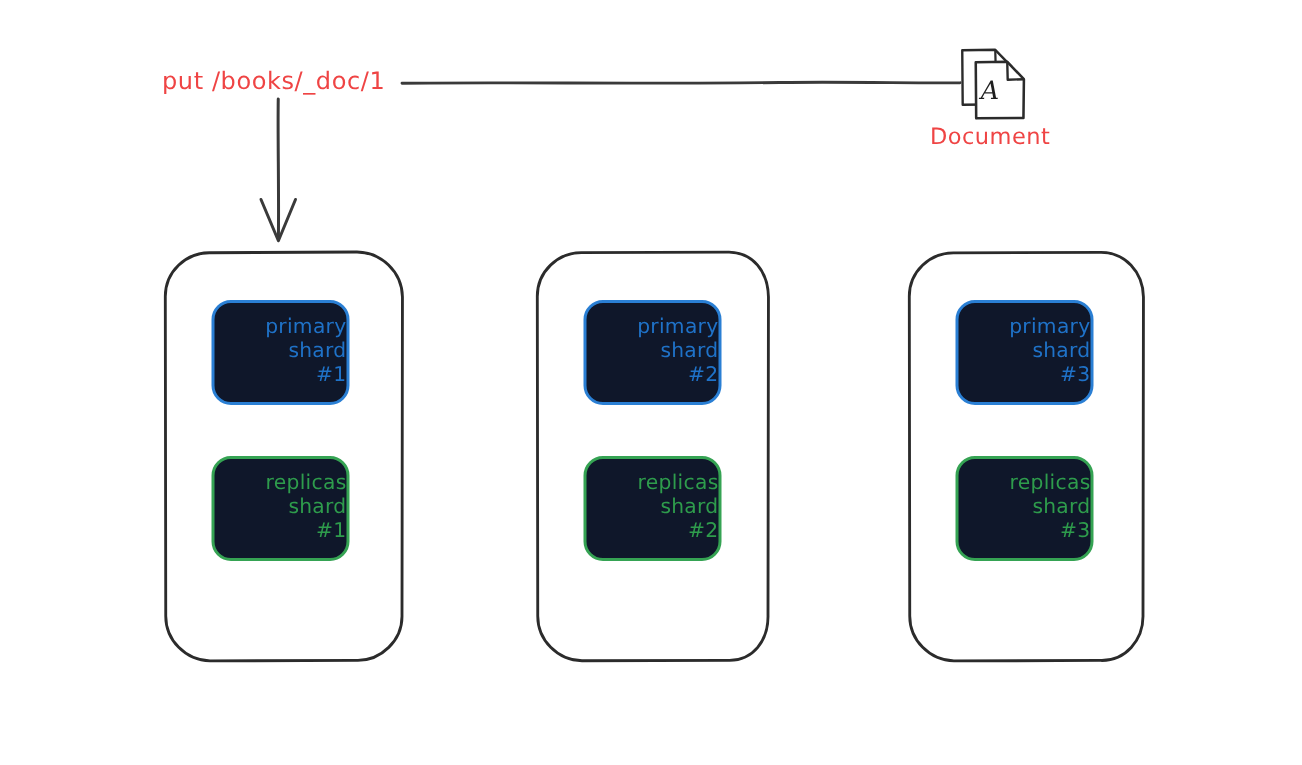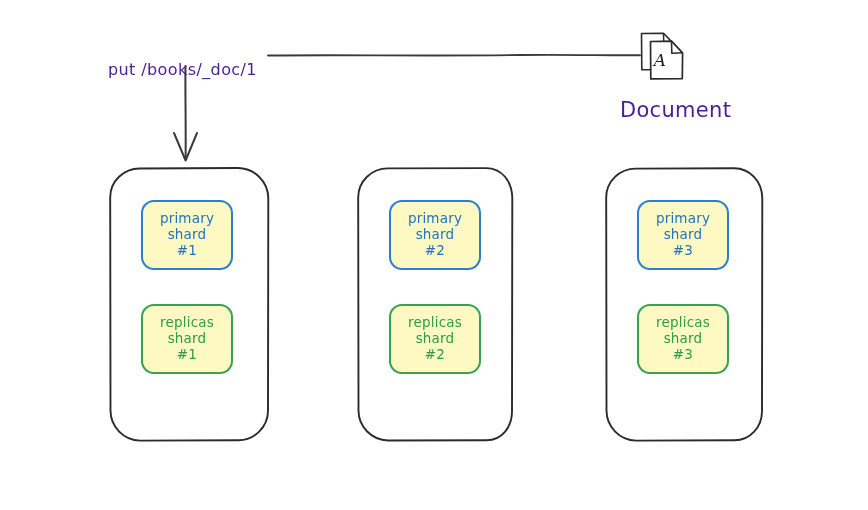--- a/index.html
+++ b/index.html
@@ -21,49 +21,48 @@
     position: absolute;
     left: 0;
     top: 0;
     width: 868px;
     height: 510px;
   }
   .hand-text {
     position: absolute;
     font-family: "DejaVu Sans", sans-serif;
     white-space: nowrap;
-    color: #4c1d95;
-    margin-top: 16px;
+    color: #ef4444;
   }
   #request-label {
     left: 108px;
     top: 44px;
     font-size: 16px;
     letter-spacing: 0.4px;
   }
   #document-label {
     left: 620px;
     top: 82px;
-    font-size: 21px;
+    font-size: 15px;
     letter-spacing: 0.3px;
   }
   .shard-box {
     position: absolute;
     width: 92px;
     height: 70px;
     border-radius: 13px;
     box-sizing: border-box;
     display: flex;
     flex-direction: column;
-    align-items: center;
+    align-items: flex-end;
     justify-content: center;
     line-height: 1.18;
     font-size: 13.5px;
     letter-spacing: 0.2px;
-    background: #fef9c3;
+    background: #0f172a;
   }
   .shard-box.primary {
     border: 2px solid #2a7fd4;
     color: #1f72c8;
   }
   .shard-box.replica {
     border: 2px solid #35a353;
     color: #2e9c4c;
     margin-top: 16px;
   }

